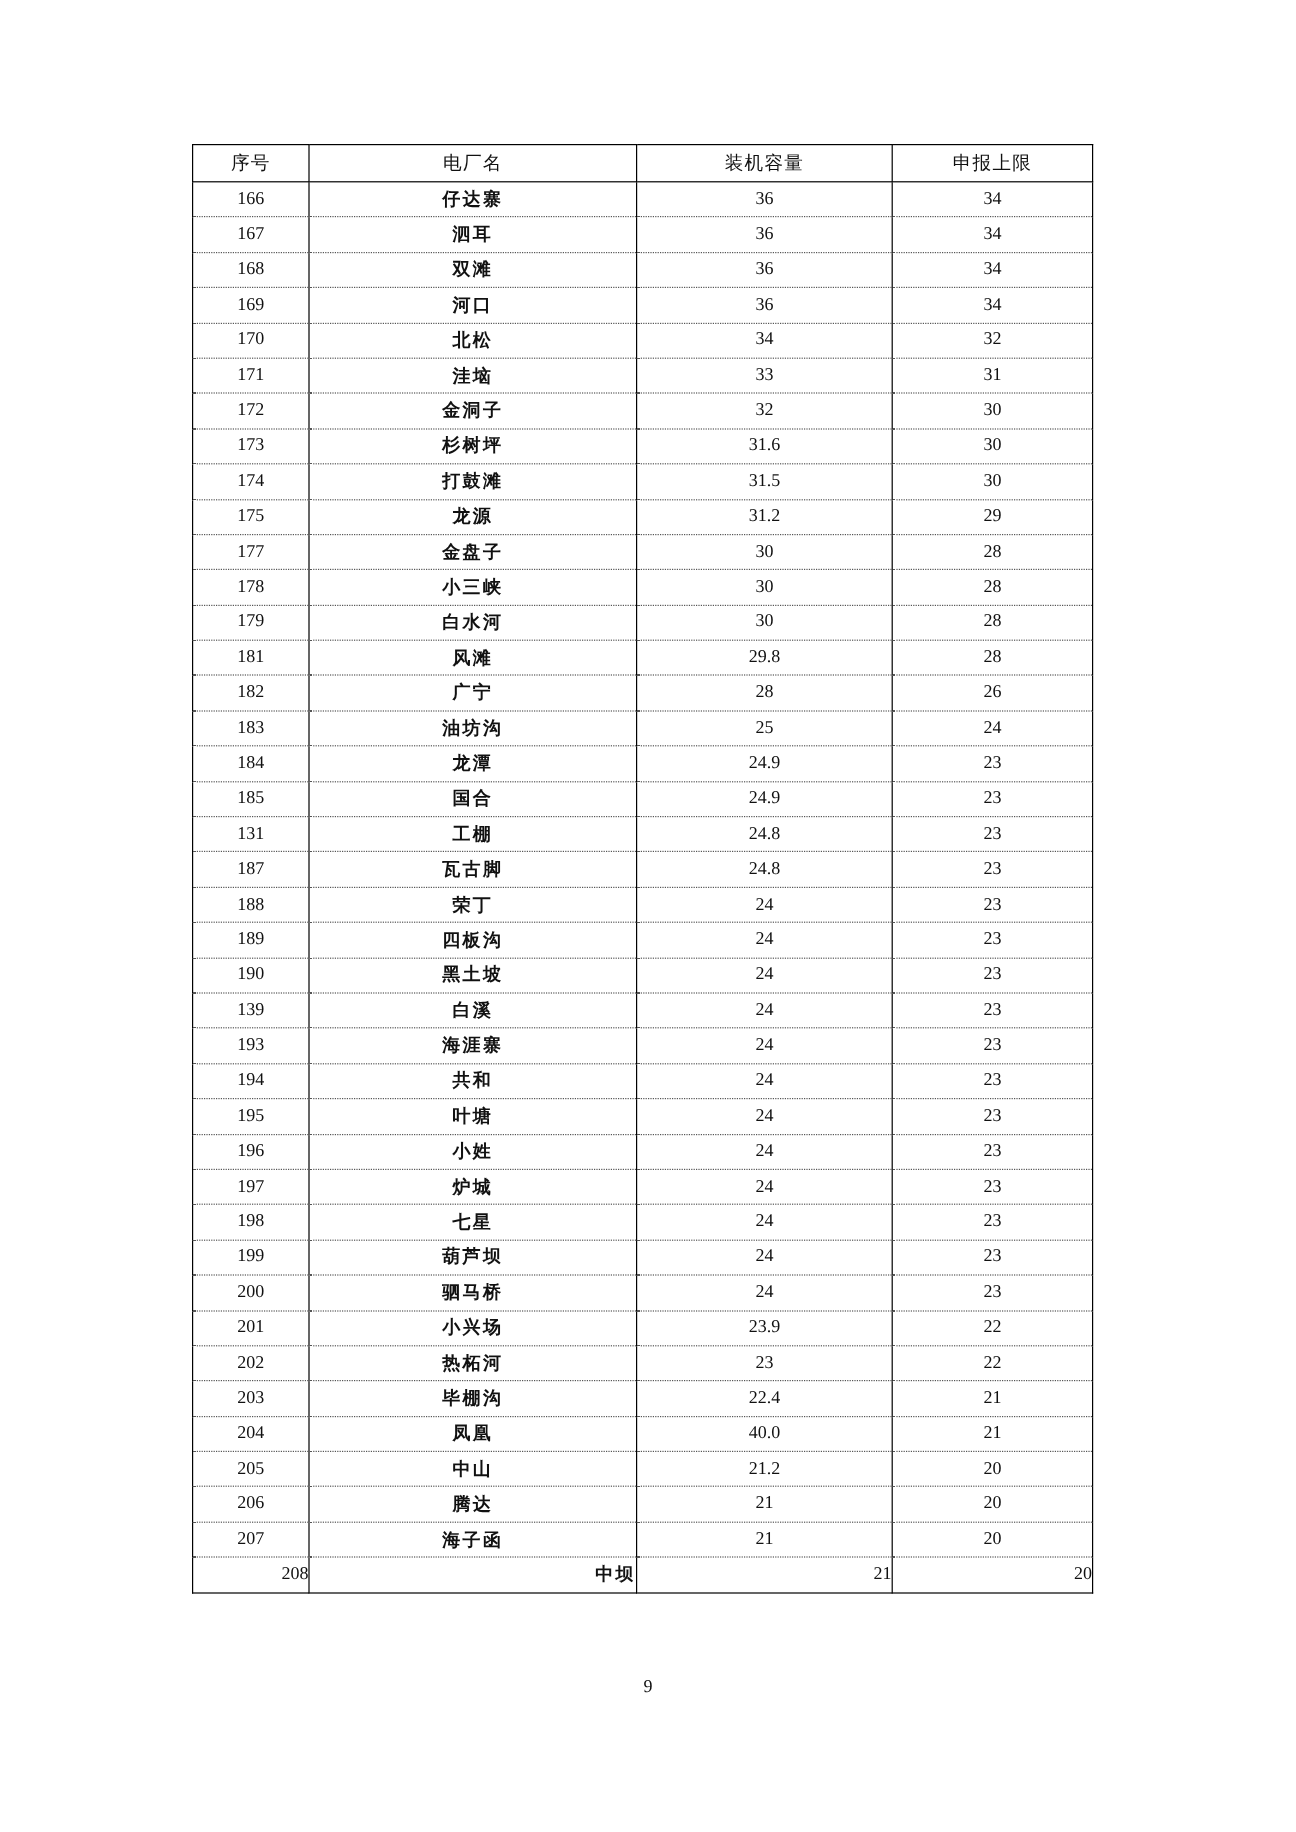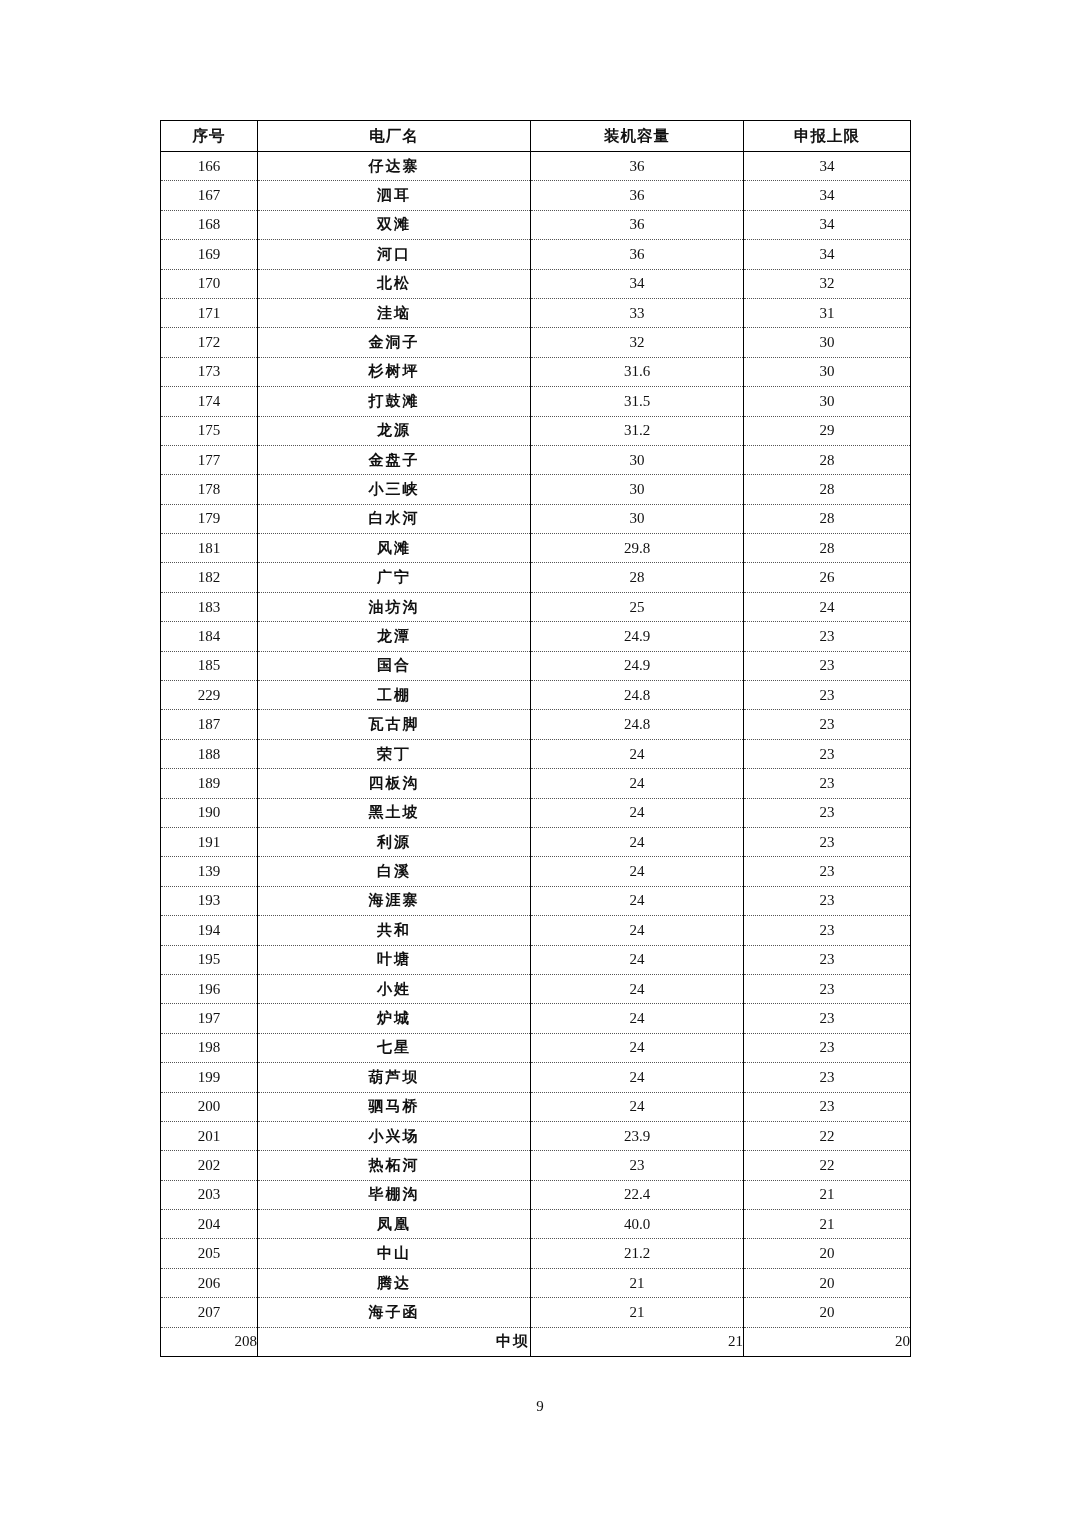--- a/index.html
+++ b/index.html
@@ -36,21 +36,21 @@
     border: 1px solid #000000;
     text-align: center;
     vertical-align: middle;
     font-size: 15px;
     height: 28.4px;
     padding: 0;
     font-family: "Liberation Serif", serif;
     color: #111111;
   }
   table.datatable thead th {
-    font-weight: bold;
+    font-weight: normal;
     font-size: 15.5px;
     height: 30px;
     letter-spacing: 1px;
   }
   table.datatable tbody td {
     border-top: 1px dotted #555555;
     border-bottom: 1px dotted #555555;
     border-left: 1px solid #000000;
     border-right: 1px solid #000000;
   }
@@ -199,21 +199,21 @@
             <td>24.9</td>
             <td>23</td>
           </tr>
           <tr>
             <td>185</td>
             <td class="col-name">国合</td>
             <td>24.9</td>
             <td>23</td>
           </tr>
           <tr>
-            <td>229</td>
+            <td>131</td>
             <td class="col-name">工棚</td>
             <td>24.8</td>
             <td>23</td>
           </tr>
           <tr>
             <td>187</td>
             <td class="col-name">瓦古脚</td>
             <td>24.8</td>
             <td>23</td>
           </tr>
@@ -225,26 +225,20 @@
           </tr>
           <tr>
             <td>189</td>
             <td class="col-name">四板沟</td>
             <td>24</td>
             <td>23</td>
           </tr>
           <tr>
             <td>190</td>
             <td class="col-name">黑土坡</td>
-            <td>24</td>
-            <td>23</td>
-          </tr>
-          <tr>
-            <td>191</td>
-            <td class="col-name">利源</td>
             <td>24</td>
             <td>23</td>
           </tr>
           <tr>
             <td>139</td>
             <td class="col-name">白溪</td>
             <td>24</td>
             <td>23</td>
           </tr>
           <tr>

